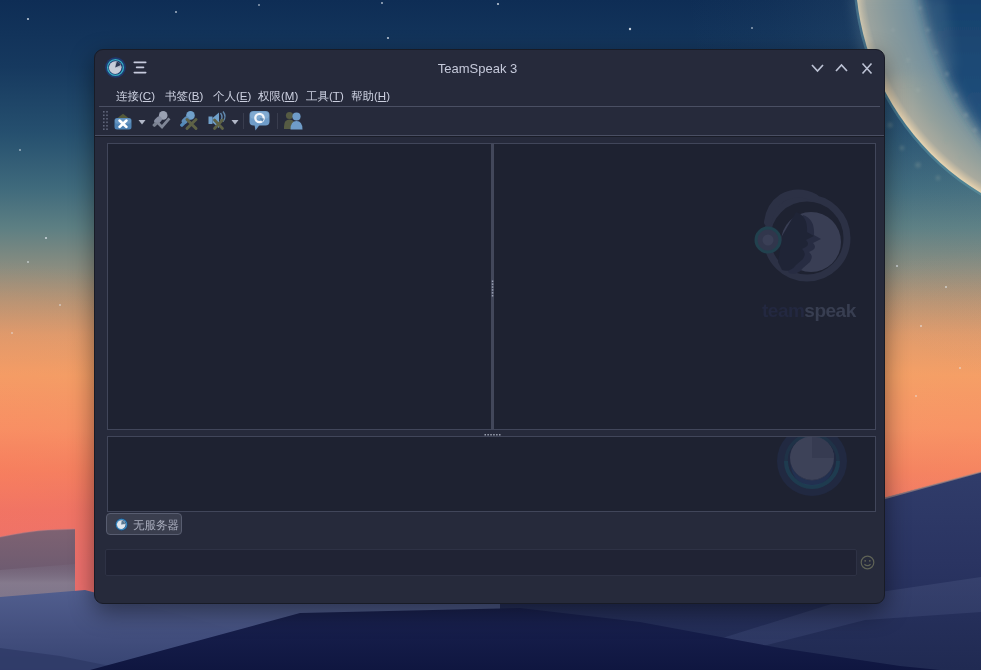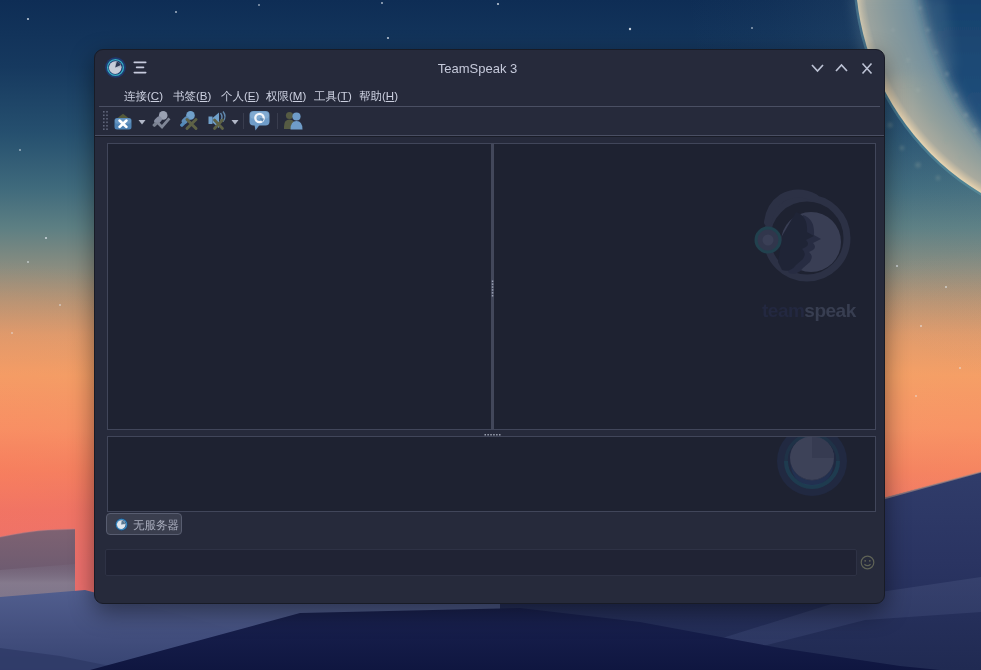--- a/index.html
+++ b/index.html
@@ -7,21 +7,21 @@
   body { font-family:"Liberation Sans", sans-serif; position:relative; background:#123158; }
   #wall { position:absolute; left:0; top:0; width:981px; height:670px; }
   #win {
     position:absolute; left:70px; top:49px; width:791px; height:555px;
     background:#262a3b; border-radius:9px; border:1px solid #181b26;
     box-shadow:0 8px 24px rgba(0,0,0,.45);
     margin-left:24px;
   }
   .titlebar { position:absolute; left:0; top:0; width:100%; height:37px; }
   .title { position:absolute; left:0; top:11px; width:765px; text-align:center; color:#c5c9da; font-size:13px; }
-  .menubar { position:absolute; left:16px; top:37px; width:100%; height:19px; color:#ccd0e0; font-size:11.5px; }
+  .menubar { position:absolute; left:8px; top:37px; width:100%; height:19px; color:#ccd0e0; font-size:11.5px; }
   .menubar span { position:absolute; top:1.5px; }
   .menusep { position:absolute; left:4px; right:4px; top:56px; height:1px; background:#4a4f63; }
   .toolbar { position:absolute; left:0; top:57px; width:100%; height:29px; border-bottom:1px solid #4a4f63; box-shadow:0 1px 0 #191c27; }
   .panels { position:absolute; left:12px; top:93px; width:769px; height:287px; border:1px solid #41465a; background:#1e2231; }
   .vsplit { position:absolute; left:395.5px; top:93px; width:3px; height:287px; background:#42475a; }
   .logpanel { position:absolute; left:12px; top:386px; width:769px; height:76px; border:1px solid #41465a; background:#1e2231; overflow:hidden; }
   .tab { position:absolute; left:11px; top:463px; width:76px; height:22px; background:#3a3e4e; border:1px solid #585d70; border-radius:4px; color:#a9adbd; font-size:11.5px; line-height:20px;padding-left:12px; }
   .input { position:absolute; left:10px; top:499px; width:752px; height:27px; background:#202334; border-radius:2px; border:1px solid #2e3245; }
   .statusbar { position:absolute; left:0; bottom:0; width:100%; height:29px; color:#c3c7d4; font-size:11px; }
 </style>

